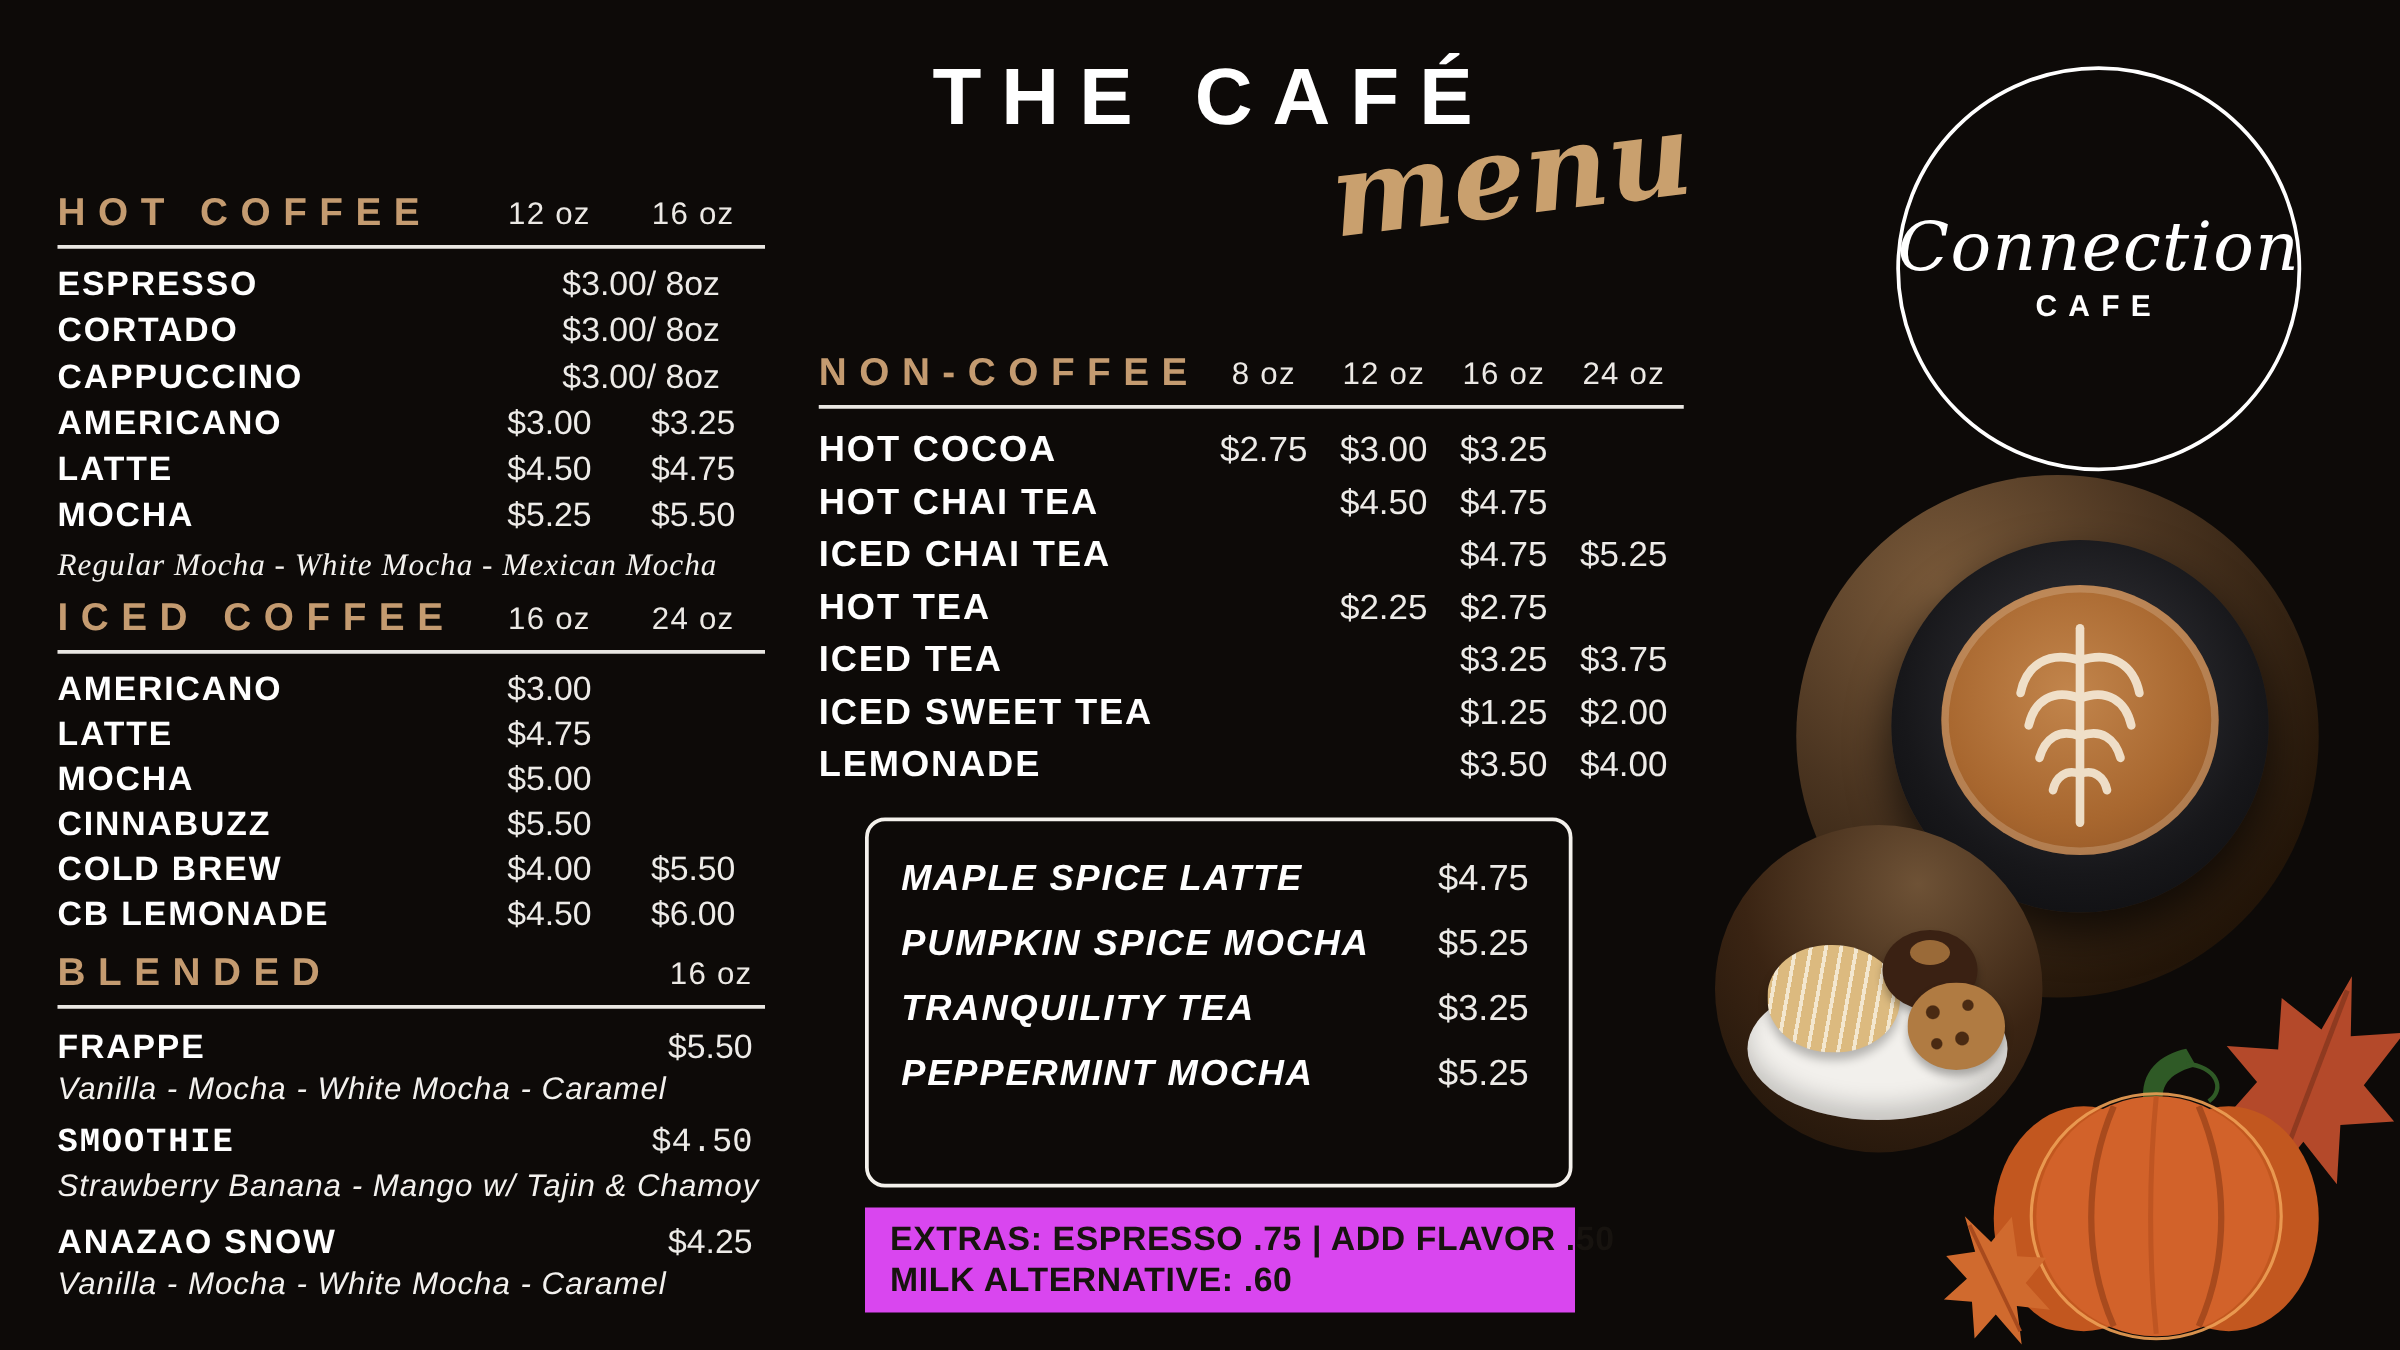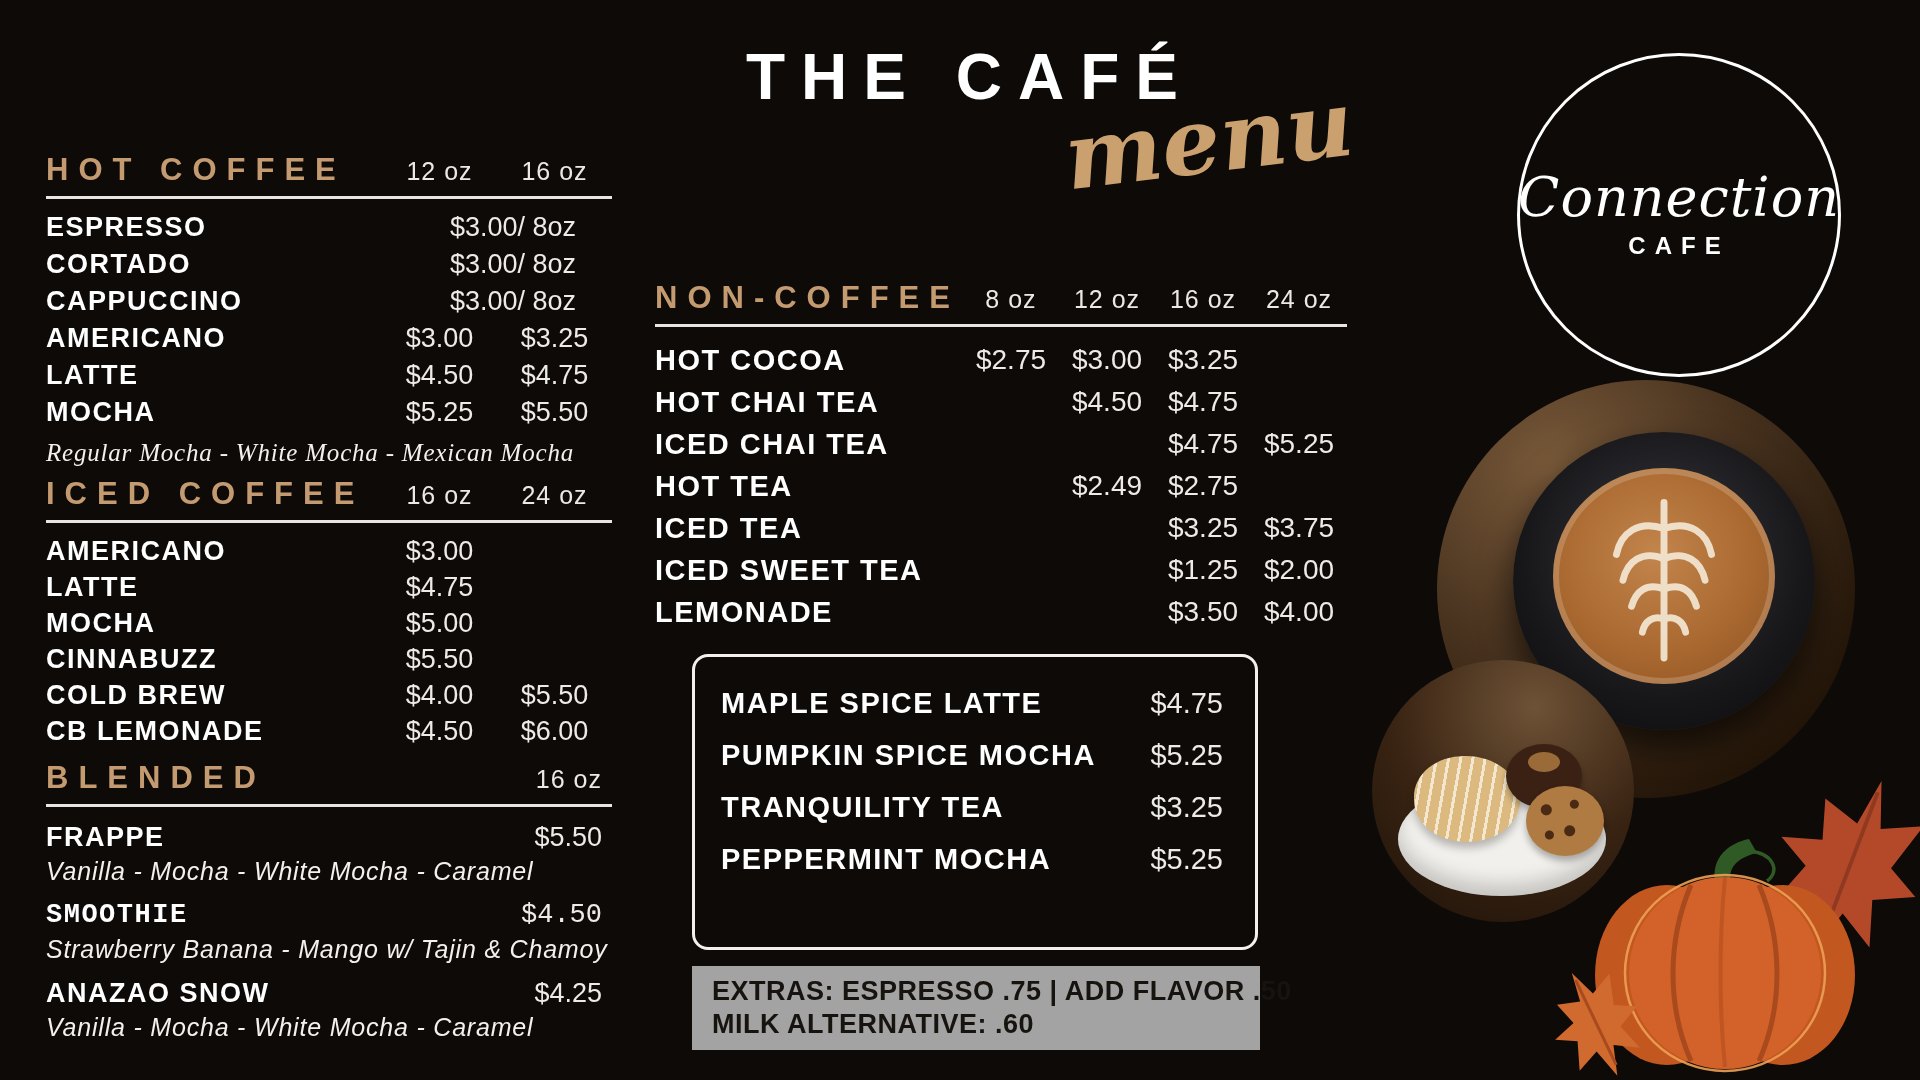--- a/index.html
+++ b/index.html
@@ -36,26 +36,26 @@
     font-size:92px;transform:rotate(-7deg);line-height:1;
   }
   
   .seasonal-box{
     position:absolute;left:692px;top:654px;width:566px;height:296px;
     border:3px solid #f4f1ec;border-radius:16px;box-sizing:border-box;
     padding:20px 26px 0 26px;
   }
   .seasonal-title{color:#c49b70;font-weight:800;font-size:30px;letter-spacing:11px;margin-bottom:10px;white-space:nowrap;}
   .srow{display:flex;align-items:center;height:52px;}
-  .srow .iname{font-size:29px;}
+  .srow .iname{font-size:29px;font-style:italic;}
   .srow .price{width:130px;text-align:right;padding-right:6px;box-sizing:border-box;font-size:29px;}
   
   .extras-box{
     position:absolute;left:692px;top:966px;width:568px;height:84px;box-sizing:border-box;
-    background:#a3a3a3;color:#17130f;padding:9px 20px;
+    background:#d946ef;color:#17130f;padding:9px 20px;
   }
   .extras-line{font-size:27px;font-weight:700;letter-spacing:.5px;line-height:33px;white-space:nowrap;}
   .extras-line.l2{font-weight:700;}
   
   .logo-circle{
     position:absolute;left:1517px;top:53px;width:318px;height:318px;border-radius:50%;
     border:3px solid #ffffff;display:flex;flex-direction:column;align-items:center;justify-content:center;
   }
   .logo-script{color:#fff;font-family:"DejaVu Serif",serif;font-style:italic;font-size:54px;letter-spacing:1px;line-height:1.05;}
   .logo-sub{color:#fff;font-weight:700;font-size:24px;letter-spacing:9px;margin-top:6px;}
@@ -232,21 +232,21 @@
       <div class="nrow">
         <div class="iname big">ICED CHAI TEA</div>
         <div class="price w96"></div>
         <div class="price w96"></div>
         <div class="price w96">$4.75</div>
         <div class="price w96">$5.25</div>
       </div>
       <div class="nrow">
         <div class="iname big">HOT TEA</div>
         <div class="price w96"></div>
-        <div class="price w96">$2.49</div>
+        <div class="price w96">$2.25</div>
         <div class="price w96">$2.75</div>
         <div class="price w96"></div>
       </div>
       <div class="nrow">
         <div class="iname big">ICED TEA</div>
         <div class="price w96"></div>
         <div class="price w96"></div>
         <div class="price w96">$3.25</div>
         <div class="price w96">$3.75</div>
       </div>

